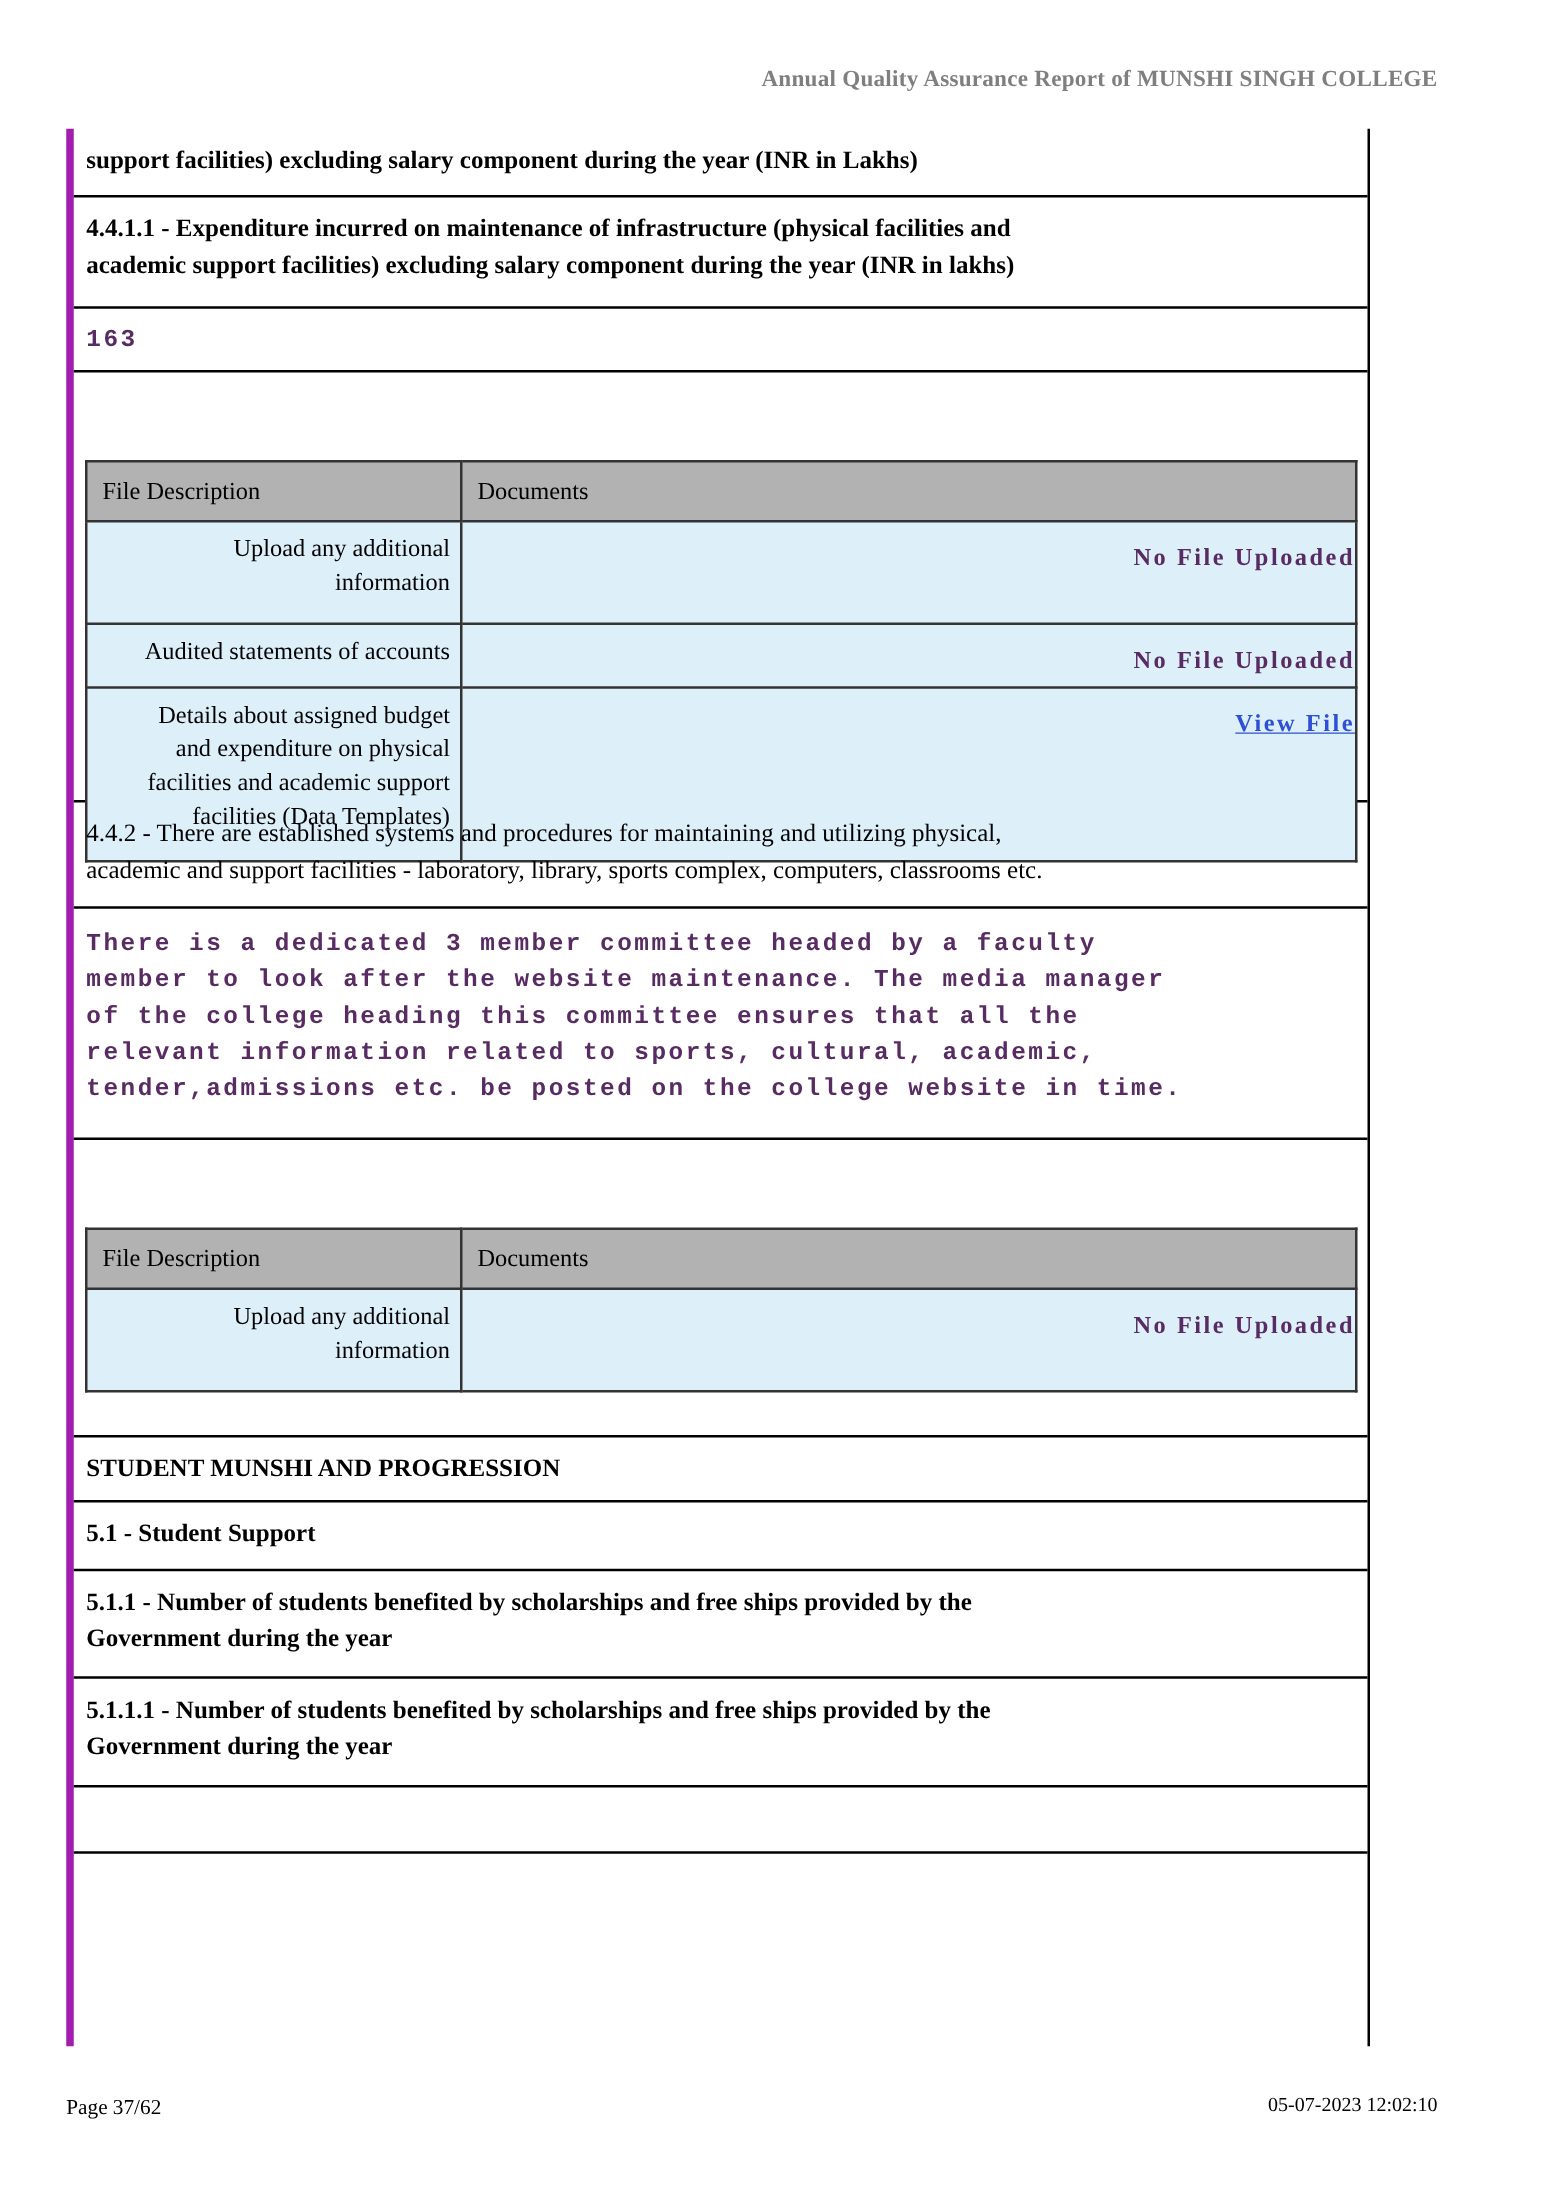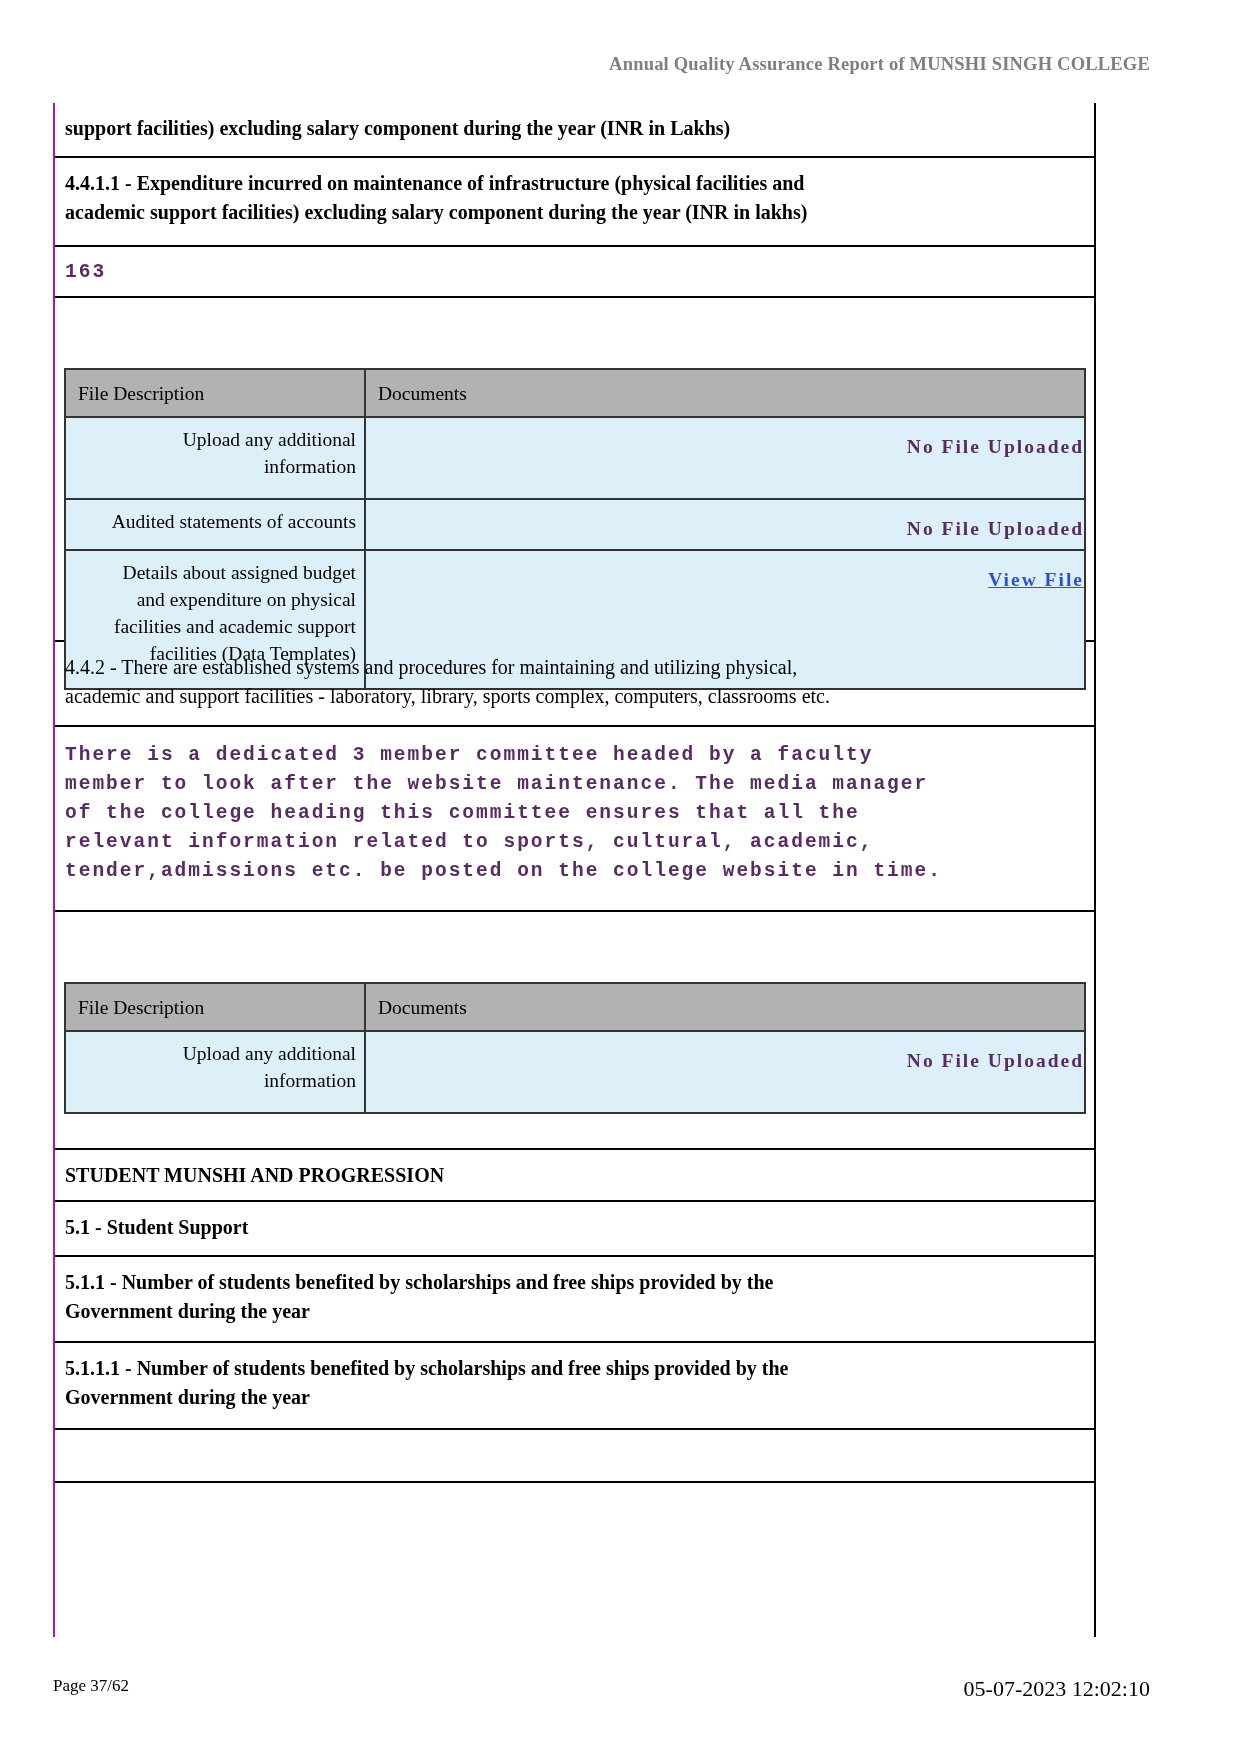--- a/index.html
+++ b/index.html
@@ -17,21 +17,21 @@
     top:54px; right:91px;
     font-size:18.5px;
     font-weight:bold;
     color:#7f7f7f;
     letter-spacing:0.2px;
   }
   .outer {
     position:absolute;
     left:53px; top:103px;
     width:1043px;
-    border-left:2px solid #a21caf;
+    border-left:6px solid #a21caf;
     border-right:2px solid #000;
   }
   .row {
     border-bottom:2px solid #000;
     padding:11px 16px 0 10px;
     font-size:20px;
     line-height:29px;
     white-space:pre-wrap;
   }
   .row.bold { font-weight:bold; }
@@ -90,21 +90,21 @@
   .footer-page {
     position:absolute;
     left:53px; top:1676px;
     width:1043px;
     text-align:left;
     font-size:17px;
   }
   .footer-date {
     position:absolute;
     right:91px; top:1676px;
-    font-size:22px;
+    font-size:16px;
   }
 </style>
 </head>
 <body>
 
 <div class="page">
 
   <div class="doc-header">Annual Quality Assurance Report of MUNSHI SINGH COLLEGE</div>
 
   <div class="outer">

